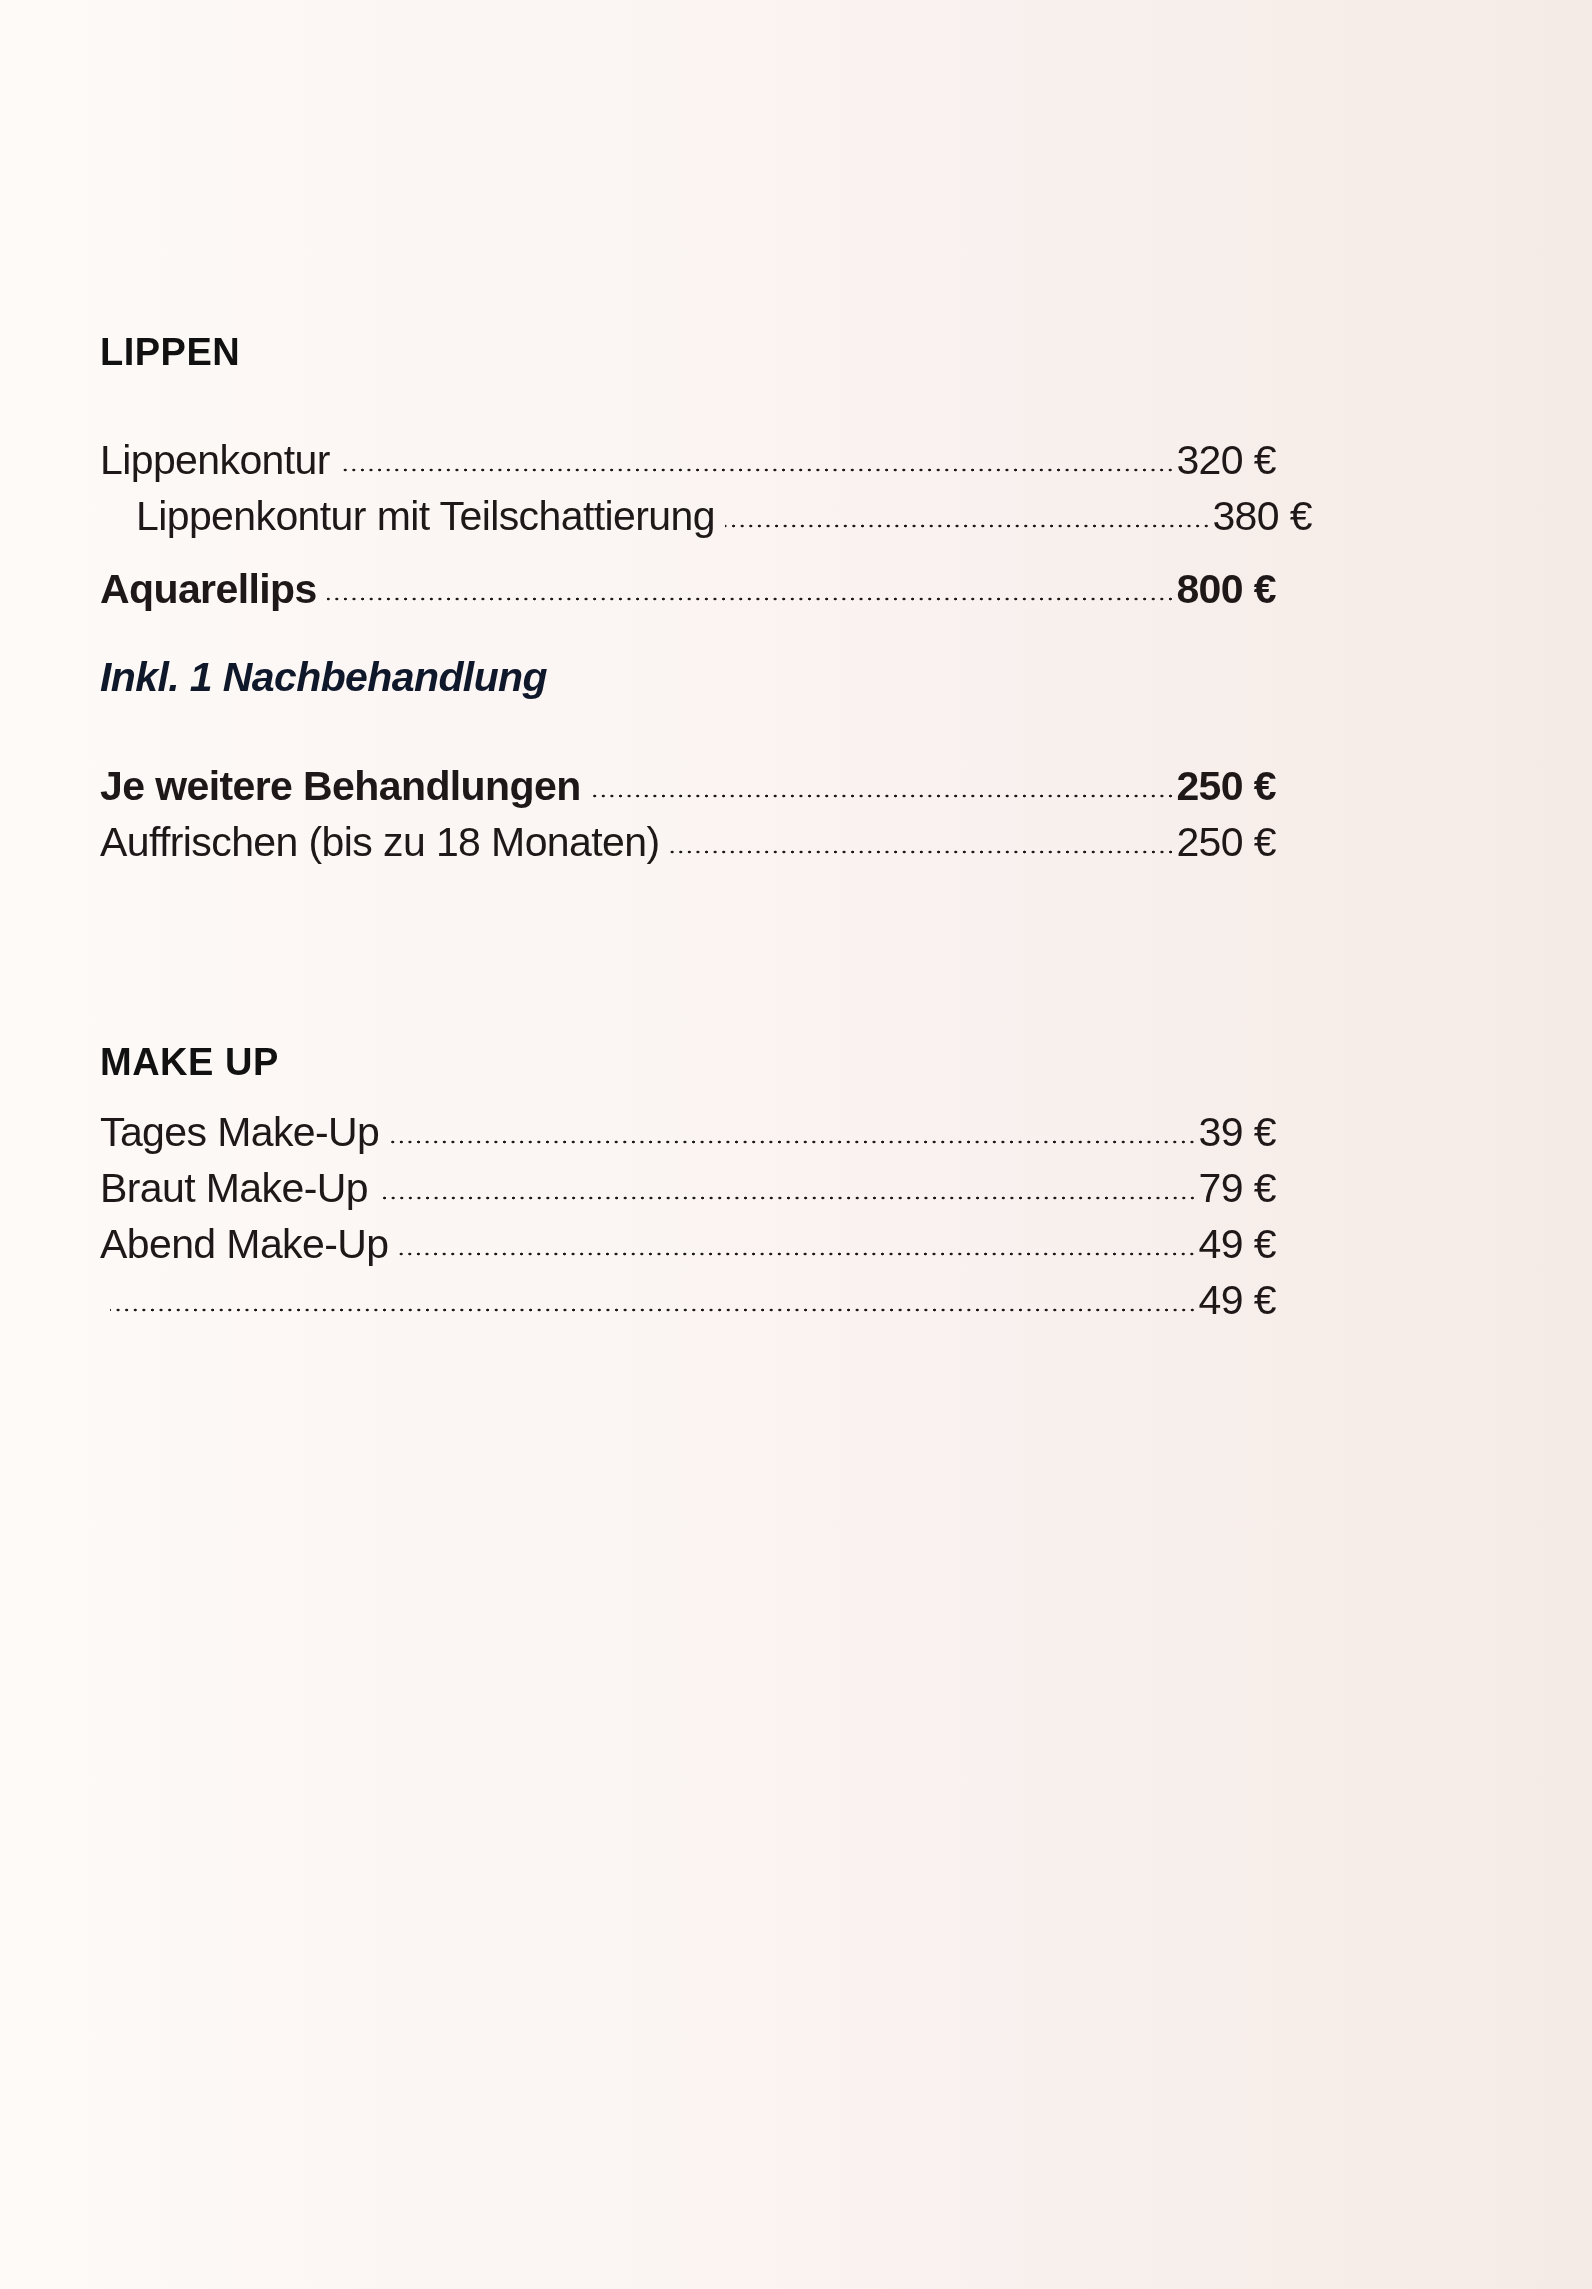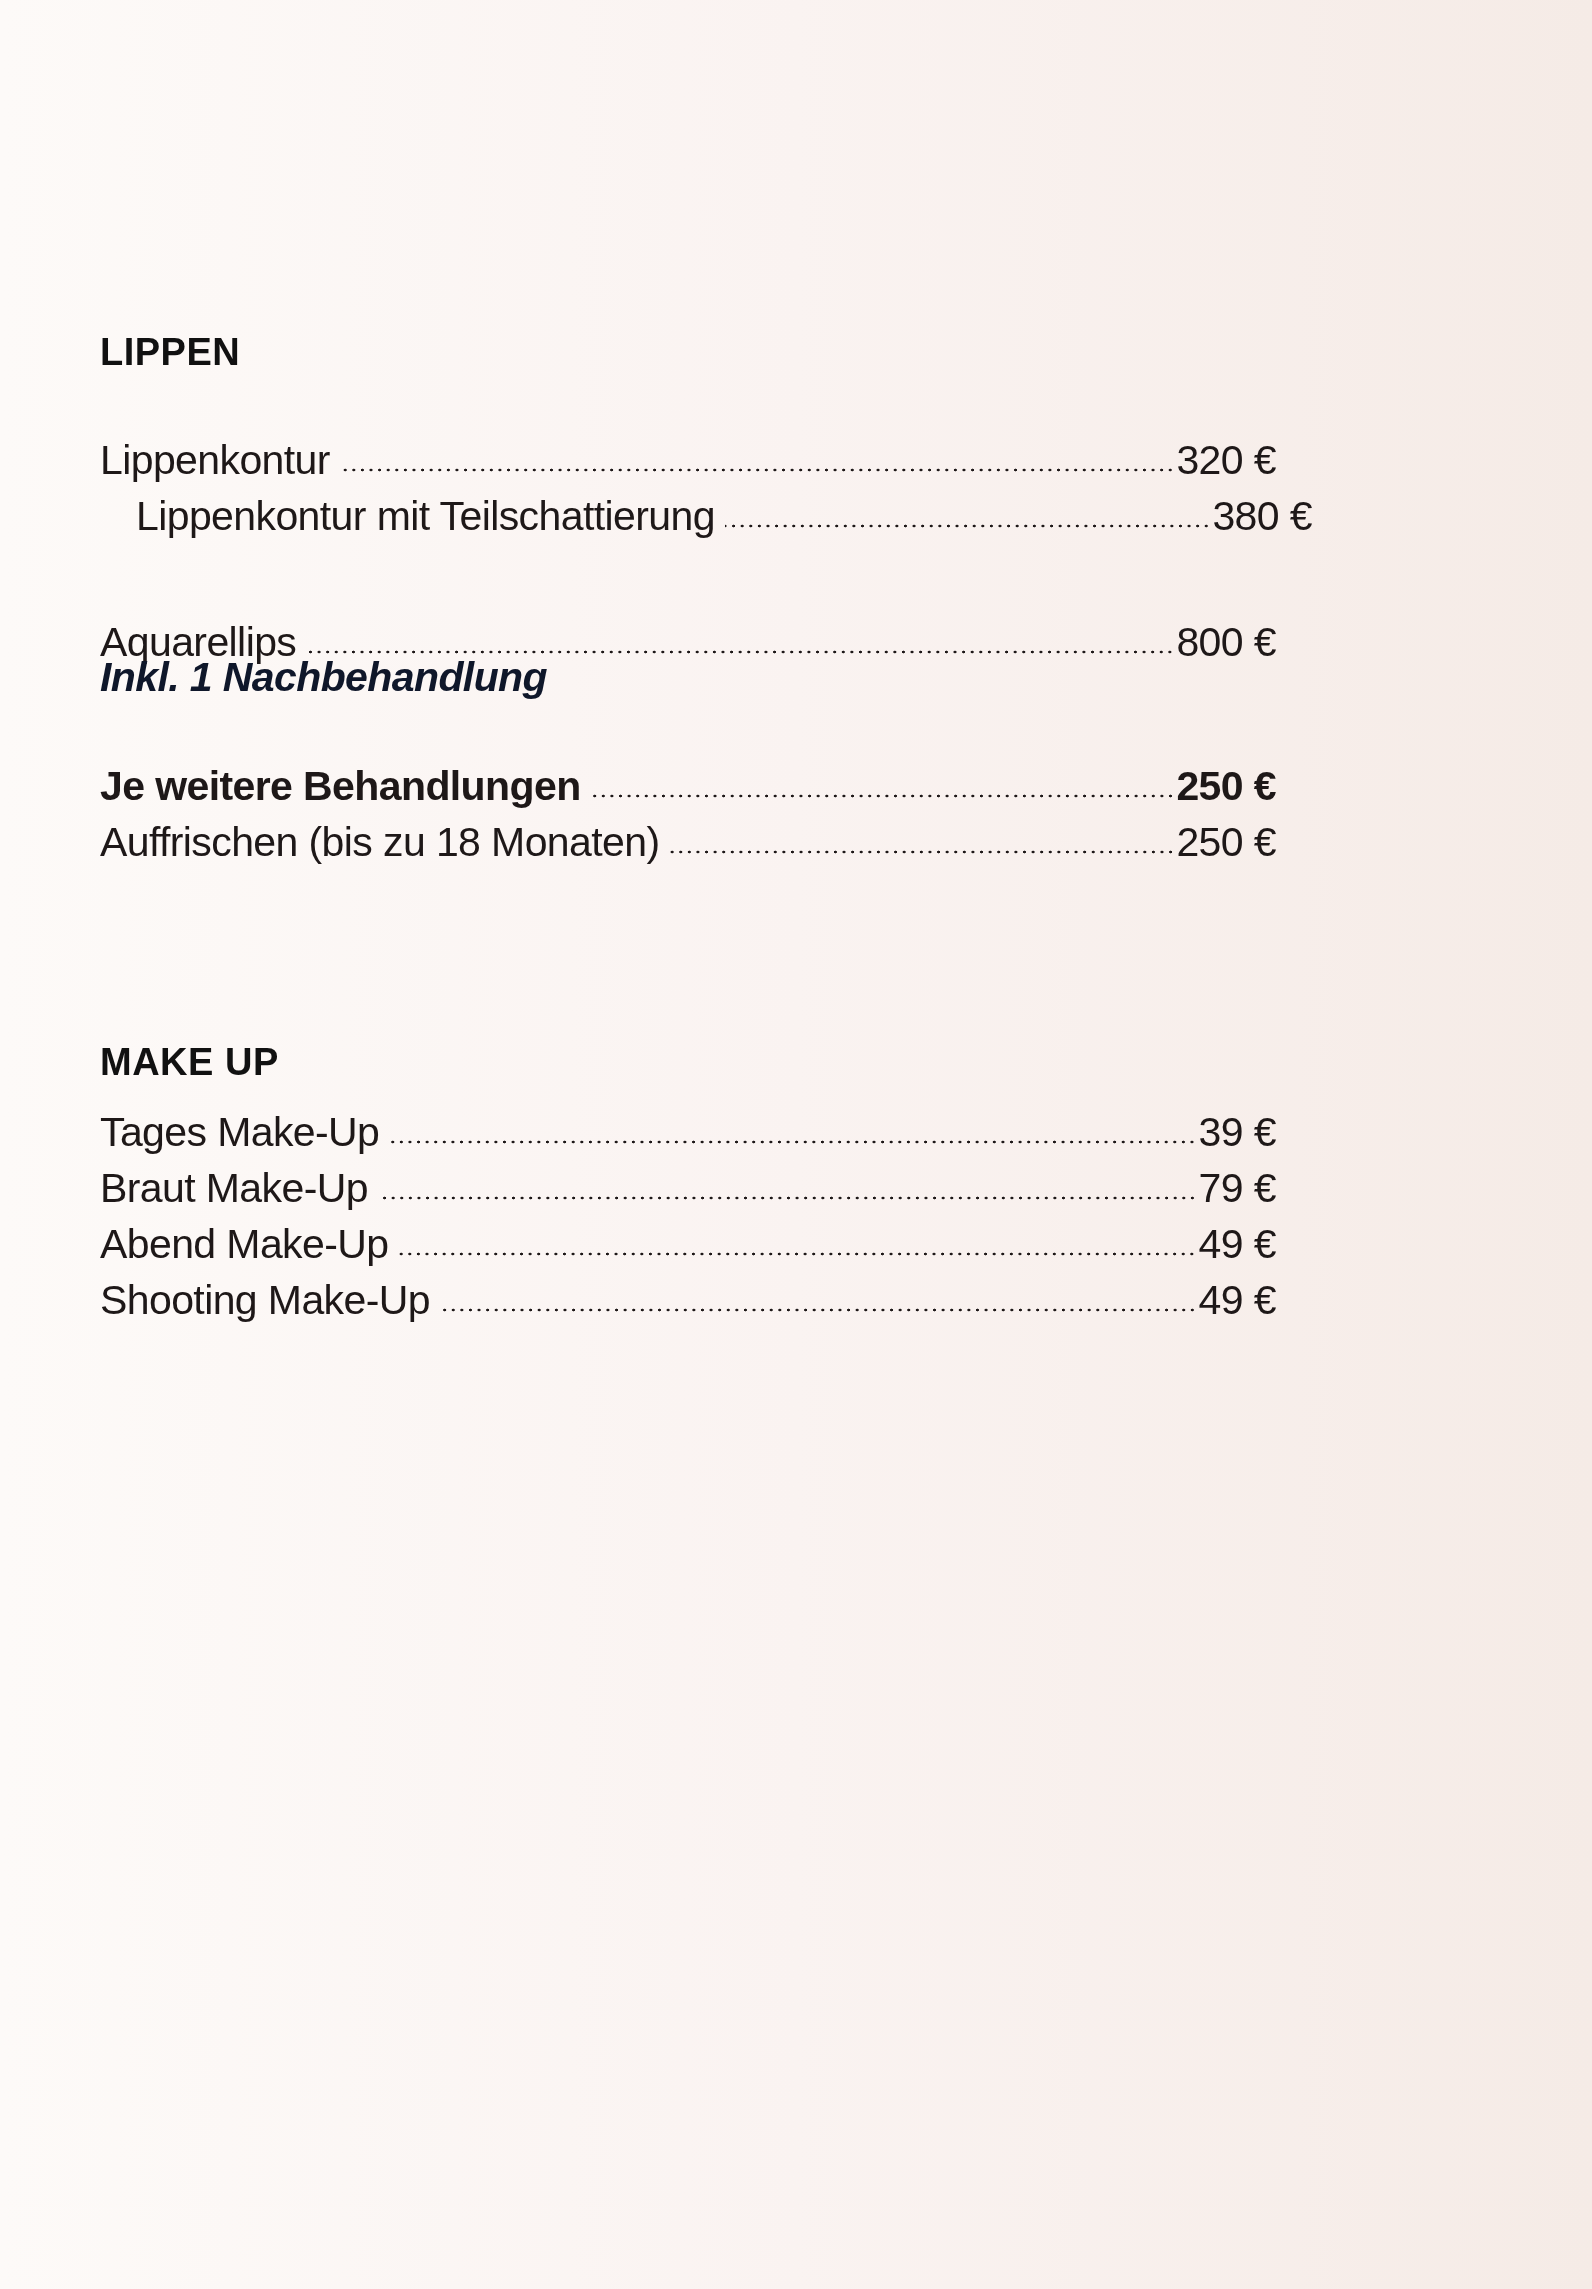--- a/index.html
+++ b/index.html
@@ -89,21 +89,21 @@
       <span class="leader"></span>
       <span class="price">320 €</span>
     </div>
 
     <div class="row" style="top:488px;margin-left:36px;">
       <span class="label">Lippenkontur mit Teilschattierung</span>
       <span class="leader"></span>
       <span class="price">380 €</span>
     </div>
 
-    <div class="row" style="top:614px;">
+    <div class="row" style="top:561px;font-weight:bold;">
       <span class="label">Aquarellips</span>
       <span class="leader"></span>
       <span class="price">800 €</span>
     </div>
 
     <div class="note" style="top:649px;">Inkl. 1 Nachbehandlung</div>
 
     <div class="row" style="top:758px;font-weight:bold;">
       <span class="label">Je weitere Behandlungen</span>
       <span class="leader"></span>
@@ -132,20 +132,19 @@
       <span class="price">79 €</span>
     </div>
 
     <div class="row" style="top:1216px;">
       <span class="label">Abend Make-Up</span>
       <span class="leader"></span>
       <span class="price">49 €</span>
     </div>
 
     <div class="row" style="top:1272px;">
-      <span class="label">Shooting Make-Up</span>
       <span class="leader"></span>
       <span class="price">49 €</span>
     </div>
   </div>
 
 </div>
 
 
 </body></html>

